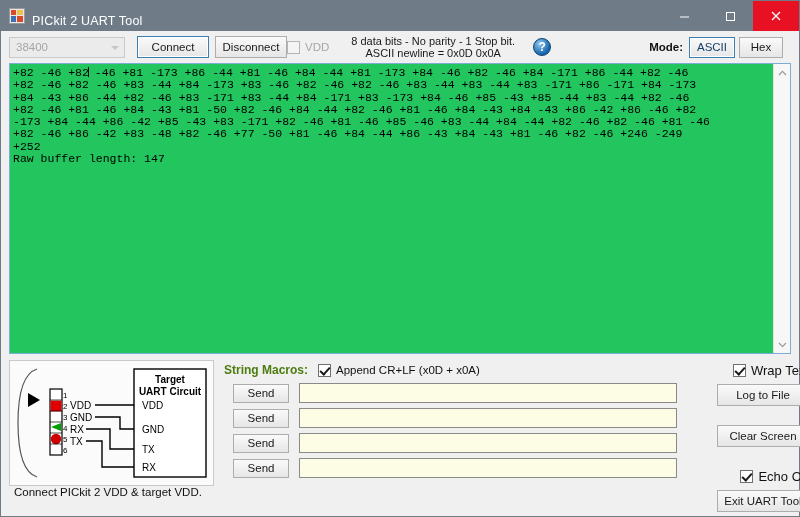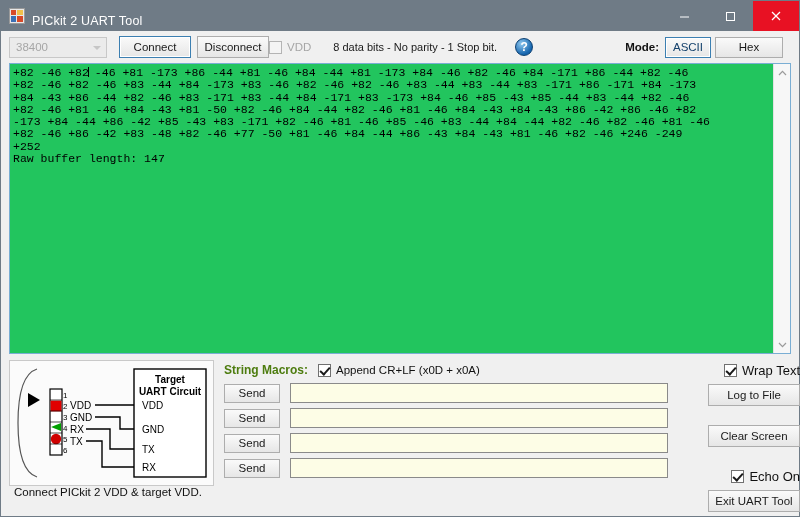--- a/index.html
+++ b/index.html
@@ -46,21 +46,21 @@
   .win-btn svg{display:block;}
   
   .toolbar{
     height:32px;min-height:32px;
     background:#f0f0f0;
     display:flex;align-items:center;
     padding:0 8px;box-sizing:border-box;
     position:relative;
   }
   .combo{
-    width:98px;height:21px;box-sizing:border-box;
+    width:116px;height:21px;box-sizing:border-box;
     background:#ebebeb;border:1px solid #c8c8c8;
     display:flex;align-items:center;
     font-size:11.5px;color:#a6a6a6;
     padding-left:6px;position:relative;
     margin-right:12px;
   }
   .combo .arrow{
     position:absolute;right:5px;top:8px;
     width:0;height:0;border-left:4px solid transparent;
     border-right:4px solid transparent;border-top:4px solid #c6c6c6;
@@ -95,21 +95,21 @@
   .help-icon{
     margin-left:18px;width:18px;height:18px;border-radius:50%;
     background:radial-gradient(circle at 35% 30%,#8fc8ef,#1464ad 70%);
     color:#fff;font-size:12px;font-weight:bold;
     display:flex;align-items:center;justify-content:center;
     border:1px solid #0b3f71;box-sizing:border-box;
   }
   .mode-area{position:absolute;right:16px;display:flex;align-items:center;}
   .mode-label{font-size:11.5px;font-weight:bold;margin-right:6px;color:#111;}
   .btn-ascii{width:46px;height:21px;margin-right:4px;color:#13406b;}
-  .btn-hex{width:68px;height:21px;}
+  .btn-hex{width:44px;height:21px;}
   
   .term-wrap{
     margin:0 8px;flex:0 0 auto;
     height:291px;box-sizing:border-box;
     border:1px solid #7aaed4;background:#22c55e;
     display:flex;position:relative;
   }
   .term{
     flex:1 1 auto;overflow:hidden;
     font-family:"Liberation Mono","DejaVu Sans Mono",monospace;
@@ -145,21 +145,21 @@
   .diagram svg{display:block;}
   .macros{
     flex:1 1 auto;padding-left:10px;box-sizing:border-box;position:relative;
   }
   .macro-head{
     display:flex;align-items:center;height:20px;margin-bottom:3px;
   }
   .macro-title{font-size:12px;font-weight:bold;color:#4d7c0f;margin-right:10px;}
   .macro-append{display:flex;align-items:center;font-size:11.5px;color:#111;}
   .macro-row{display:flex;align-items:center;margin-bottom:5px;}
-  .btn-send{width:56px;height:19px;margin-right:10px;}
+  .btn-send{width:56px;height:19px;margin-right:10px;margin-left:9px;}
   .macro-input{
     width:378px;height:20px;box-sizing:border-box;
     background:#fdfde6;border:1px solid #8a8a8a;
     font-family:"Liberation Sans",sans-serif;font-size:11.5px;
     padding:0 3px;color:#111;
   }
   .right-col{
     width:118px;flex:0 0 auto;margin-left:14px;
     display:flex;flex-direction:column;align-items:flex-end;
   }
@@ -207,20 +207,21 @@
       <span class="arrow"></span>
     </div>
     <div class="btn primary btn-connect">Connect</div>
     <div class="btn btn-disconnect">Disconnect</div>
     <div class="vdd-check">
       <span class="chk"></span>
       <span>VDD</span>
     </div>
     <div class="serial-info">
       <div>8 data bits - No parity - 1 Stop bit.</div>
+      <div>ASCII newline = 0x0D 0x0A</div>
     </div>
     <div class="help-icon">?</div>
     <div class="mode-area">
       <span class="mode-label">Mode:</span>
       <div class="btn primary btn-ascii">ASCII</div>
       <div class="btn btn-hex">Hex</div>
     </div>
   </div>
 
   <div class="term-wrap">

